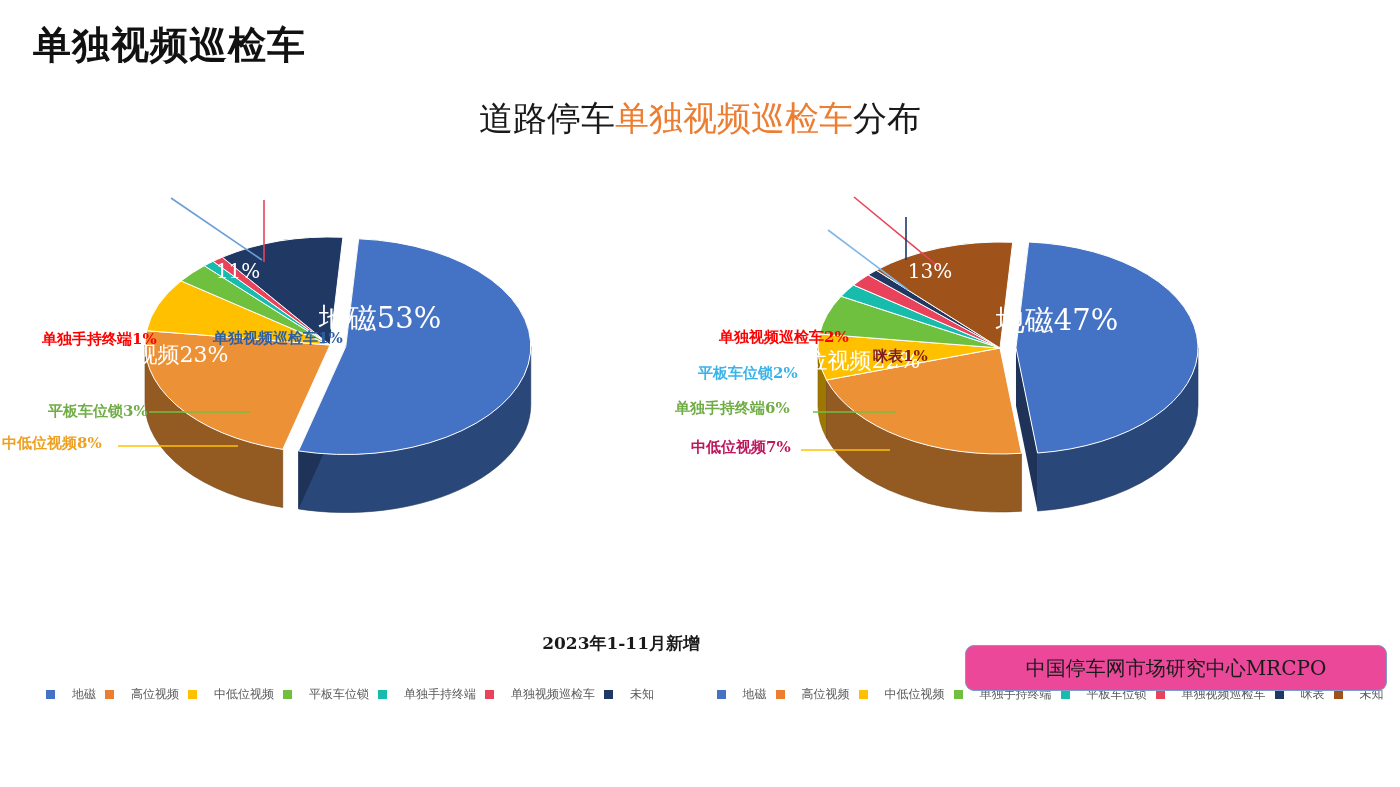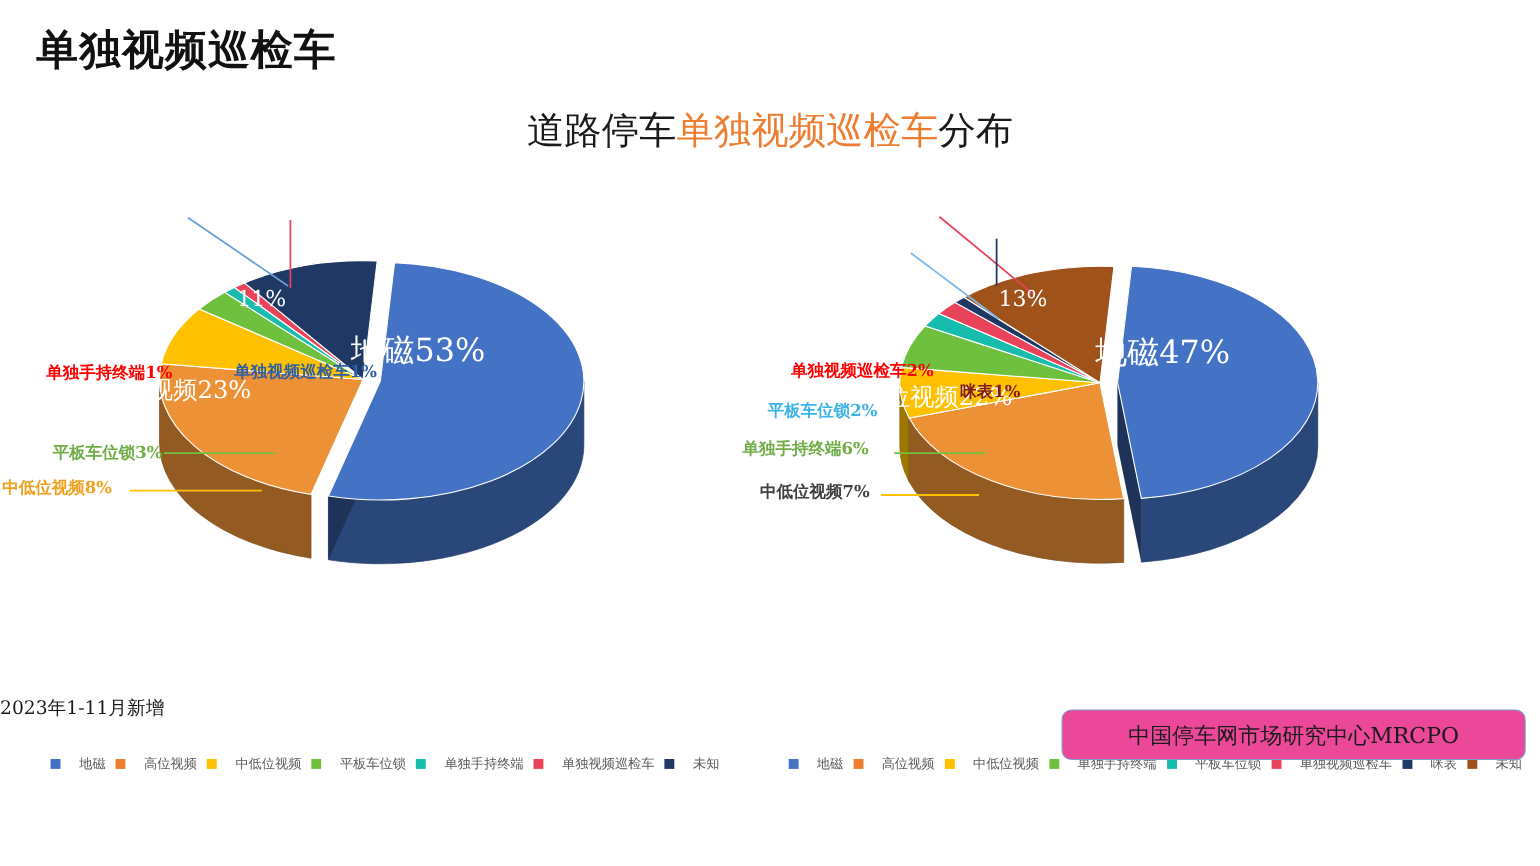--- a/index.html
+++ b/index.html
@@ -24,22 +24,22 @@
   }
   #chart-title .hl{color:#ED7D31;}
 
   .panel{position:absolute;top:150px;height:420px;}
   #panel-left{left:0px;width:700px;}
   #panel-right{left:700px;width:700px;}
 
   .pie-svg{position:absolute;left:0;top:0;}
 
   .sub-label{
-    position:absolute;width:100%;text-align:left;top:482px;
-    font-size:17px;font-weight:normal;color:#1a1a1a;
+    position:absolute;width:100%;text-align:right;top:482px;
+    font-size:17px;font-weight:bold;color:#1a1a1a;
     font-family:"DejaVu Serif","Liberation Serif",serif;
   }
 
   .legend{
     position:absolute;top:536px;width:100%;
     display:flex;justify-content:center;align-items:center;
     gap:9px;flex-wrap:nowrap;
   }
   .legend-item{display:flex;align-items:center;gap:17px;white-space:nowrap;}
   .legend-swatch{width:9px;height:9px;display:inline-block;flex:none;}
@@ -160,21 +160,21 @@
         <line x1="101" y1="300" x2="190" y2="300" stroke="#FFC000" stroke-width="1.6"></line>
         <text x="357" y="180" fill="#FFFFFF" font-size="29" font-family="&quot;DejaVu Serif&quot;,&quot;Liberation Serif&quot;,serif" text-anchor="middle">地磁47%</text>
         <text x="152" y="218" fill="#FFFFFF" font-size="22" font-family="&quot;DejaVu Serif&quot;,&quot;Liberation Serif&quot;,serif" text-anchor="middle">高位视频22%</text>
         <text x="230" y="128" fill="#FFFFFF" font-size="20" font-family="&quot;DejaVu Serif&quot;,&quot;Liberation Serif&quot;,serif" text-anchor="middle">13%</text>
       </svg>
 
     <div class="callout" style="left:19px;top:178px;font-size:15px;color:#FF0000;">单独视频巡检车2%</div>
     <div class="callout" style="left:173px;top:197px;font-size:15px;color:#7f1d1d;">咪表1%</div>
     <div class="callout" style="left:-2px;top:214px;font-size:15px;color:#3AB3E8;">平板车位锁2%</div>
     <div class="callout" style="left:-25px;top:249px;font-size:15px;color:#70AD47;">单独手持终端6%</div>
-    <div class="callout" style="left:-9px;top:288px;font-size:15px;color:#404040;">中低位视频7%</div>
+    <div class="callout" style="left:-9px;top:288px;font-size:15px;color:#be185d;">中低位视频7%</div>
 
 
     <div class="legend" id="legend-right">
         <div class="legend-item">
           <span class="legend-swatch" style="background: rgb(68, 114, 196);"></span>
           <span class="legend-text">地磁</span>
         </div>
         <div class="legend-item">
           <span class="legend-swatch" style="background: rgb(237, 125, 49);"></span>
           <span class="legend-text">高位视频</span>

